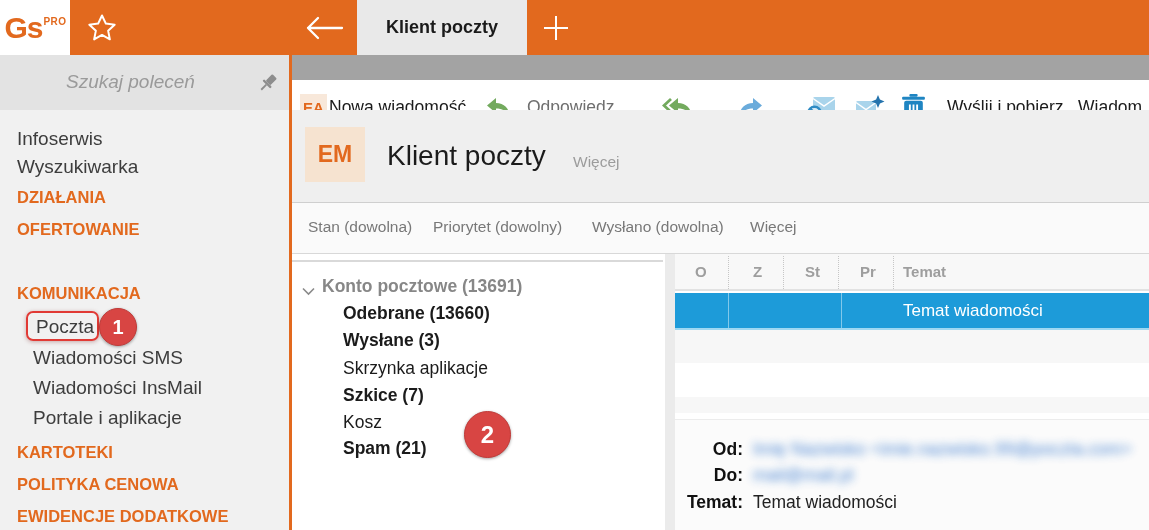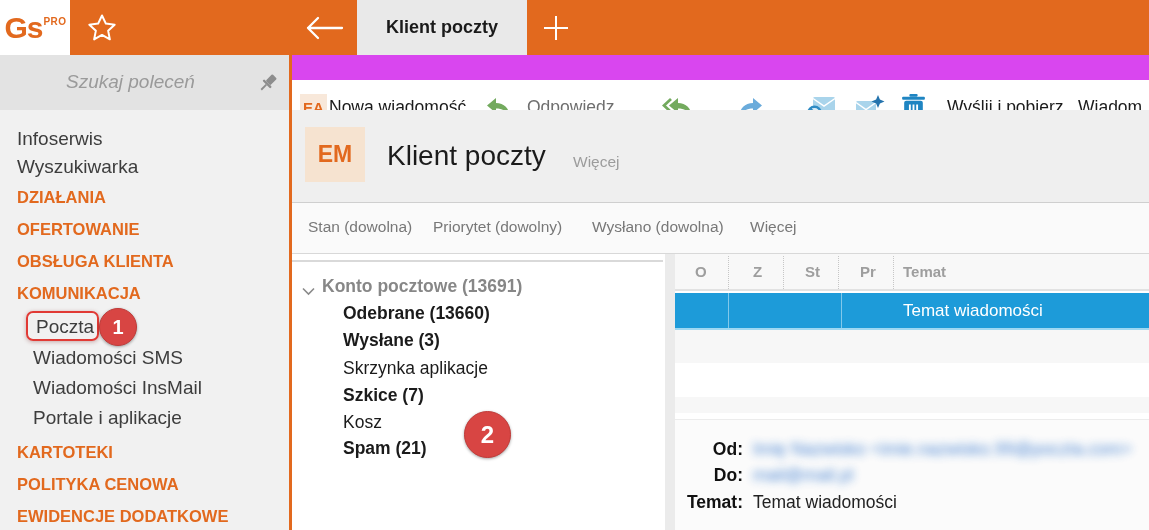--- a/index.html
+++ b/index.html
@@ -1,17 +1,17 @@
 <!DOCTYPE html>
 <html><head>
 <meta charset="utf-8">
 <style>
   * { margin:0; padding:0; box-sizing:border-box; }
   html,body { background:#fff; font-family:"Liberation Sans", sans-serif; }
-  .stage { position:relative; width:1149px; height:530px; background:#d946ef; overflow:hidden; }
+  .stage { position:relative; width:1149px; height:530px; background:#a3a3a3; overflow:hidden; }
   .abs { position:absolute; }
 
   
   .topbar { left:0; top:0; width:1149px; height:55px; background:#e2691e; }
   .logo-box { left:0; top:0; width:70px; height:55px; background:#fff; display:flex; align-items:center; justify-content:center; }
   .logo-text { color:#e2691e; font-size:30px; font-weight:bold; letter-spacing:-1px; }
   .logo-sup { font-size:10px; letter-spacing:.5px; position:relative; top:-13px; left:1px; }
   .star-btn { left:86px; top:12px; width:32px; height:32px; cursor:pointer; }
   .back-btn { left:303px; top:14px; width:42px; height:28px; cursor:pointer; }
   .tab { left:357px; top:0; width:170px; height:55px; background:#e9e9e9; color:#1a1a1a;
@@ -127,21 +127,20 @@
               <rect x="5" y="10" width="10" height="2.2" rx="1"></rect>
               <path d="M10 12.2v6.5" stroke="#8d8d8d" stroke-width="1.7"></path>
             </g>
           </svg>
       </div>
     </div>
     <div class="abs s-item" style="top:73px">Infoserwis</div>
     <div class="abs s-item" style="top:101px">Wyszukiwarka</div>
     <div class="abs s-section" style="top:133px">DZIAŁANIA</div>
     <div class="abs s-section" style="top:165px">OFERTOWANIE</div>
-    <div class="abs s-section" style="top:197px">OBSŁUGA KLIENTA</div>
     <div class="abs s-section" style="top:229px">KOMUNIKACJA</div>
     <div class="abs s-sub" style="top:322px">Wiadomości InsMail</div>
     <div class="abs s-sub" style="top:292px">Wiadomości SMS</div>
     <div class="abs s-sub" style="top:352px">Portale i aplikacje</div>
     <div class="abs s-section" style="top:388px">KARTOTEKI</div>
     <div class="abs s-section" style="top:420px">POLITYKA CENOWA</div>
     <div class="abs s-section" style="top:452px">EWIDENCJE DODATKOWE</div>
   </div>
 
   <div class="abs orange-vline"></div>

